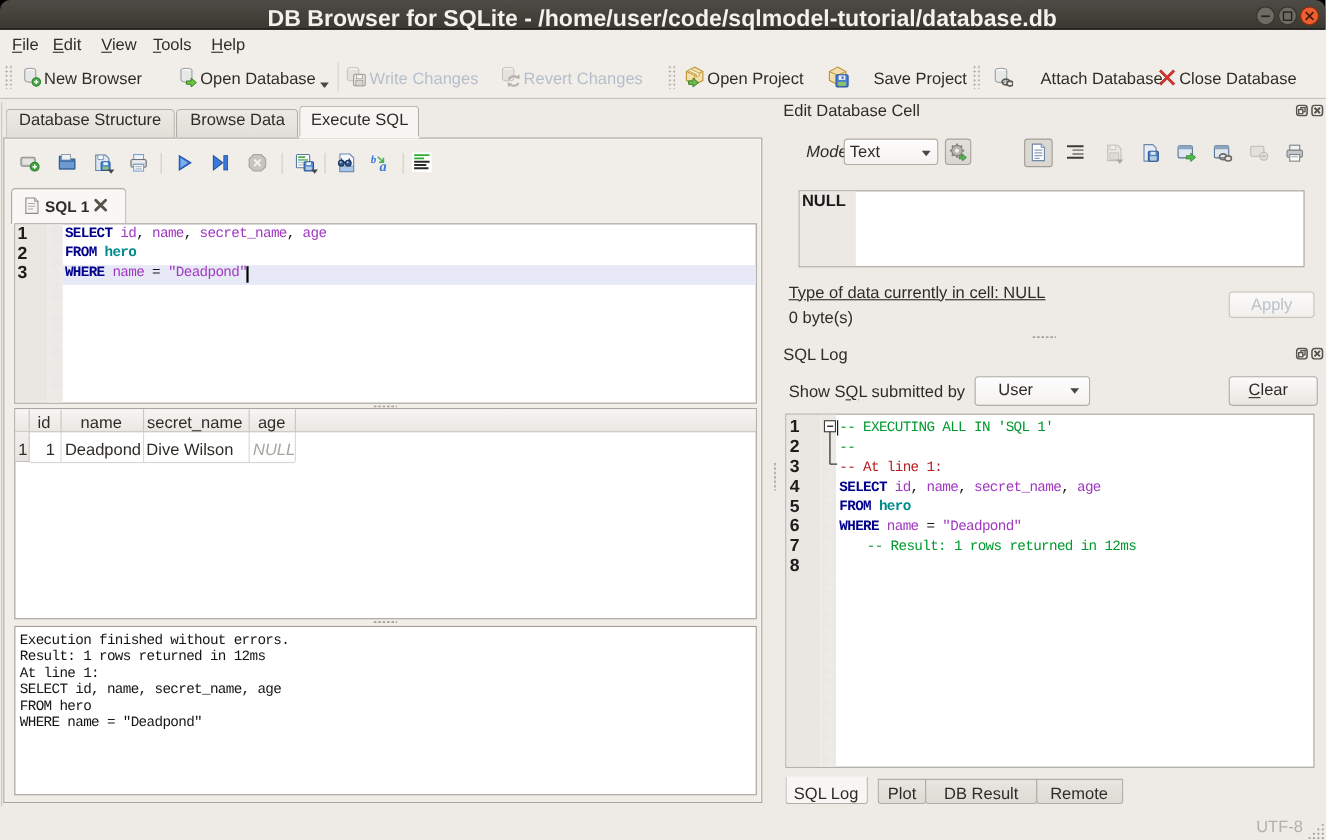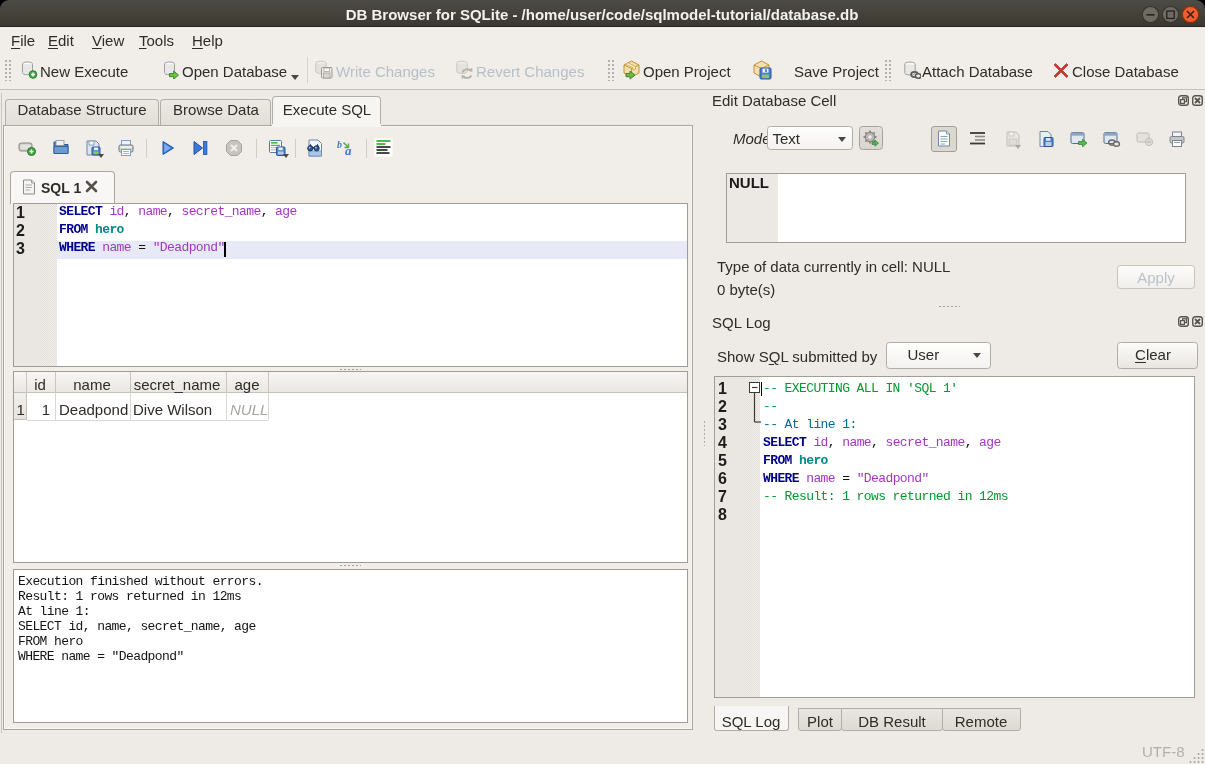--- a/index.html
+++ b/index.html
@@ -16,21 +16,21 @@
   background-position:0 0,1px 1px; background-size:2px 2px; }
 .dots6 { width:22px; height:3px; background-image:radial-gradient(circle, #a5a19a 1px, transparent 1.1px); background-size:4px 3px; }
 u { text-decoration:underline; text-underline-offset:2px; }
 </style>
 </head>
 <body>
 
 <div class="abs" style="left:0;top:0;width:1205px;height:27px;background:#000;"></div>
 <div class="abs" style="left:0;top:0;width:1205px;height:27px;background:linear-gradient(#4d4b46,#434139 55%,#3a3832);border-radius:9px 9px 0 0;border-bottom:1px solid #262521;"></div>
 <div class="abs" style="left:0;top:28px;width:1205px;height:1px;background:#fcfbf9;"></div>
-<div class="abs" style="left:602px;top:6px;transform:translateX(-50%);font-size:15px;font-weight:bold;color:#f3f1ee;white-space:nowrap;">DB Browser for SQLite - /home/user/code/sqlmodel-tutorial/database.db</div>
+<div class="abs" style="left:602px;top:6px;transform:translateX(-50%);font-size:21px;font-weight:bold;color:#f3f1ee;white-space:nowrap;">DB Browser for SQLite - /home/user/code/sqlmodel-tutorial/database.db</div>
 <svg class="abs" style="left:1141px;top:5px;" width="60" height="19" viewBox="0 0 60 19">
   <circle cx="9.5" cy="9.5" r="8.2" fill="#6e6b64" stroke="#37352f" stroke-width="1.2"></circle>
   <rect x="5.5" y="9" width="8" height="1.6" fill="#26241f"></rect>
   <circle cx="29.5" cy="9.5" r="8.2" fill="#6e6b64" stroke="#37352f" stroke-width="1.2"></circle>
   <rect x="25.8" y="6" width="7.4" height="7.4" fill="none" stroke="#26241f" stroke-width="1.3"></rect>
   <circle cx="49.5" cy="9.5" r="8.2" fill="#ef5e30" stroke="#82310f" stroke-width="1.2"></circle>
   <path d="M46 6 L53 13 M53 6 L46 13" stroke="#44200b" stroke-width="1.6" fill="none"></path>
 </svg>
 
 <div class="abs" style="left:0;top:28px;width:1205px;height:21px;background:#f1eeea;"></div>
@@ -43,21 +43,21 @@
 <div class="abs" style="left:0;top:49px;width:1205px;height:41px;background:#f1eeea;border-bottom:1px solid #c6c2bb;"></div>
 
 <div class="abs" style="left:4px;top:59px;width:7px;height:22px;background-image:radial-gradient(circle,#b5b1aa 1px,transparent 1.1px);background-size:4px 4px;"></div>
 
 <svg class="abs" style="left:21px;top:61px;" width="17" height="18" viewBox="0 0 17 18">
   <ellipse cx="6.5" cy="3.2" rx="5" ry="2.2" fill="#fafaf9" stroke="#9aa0a6" stroke-width="1"></ellipse>
   <path d="M1.5 3.2 v8.3 a5 2.2 0 0 0 10 0 v-8.3" fill="#e8e8e6" stroke="#9aa0a6" stroke-width="1"></path>
   <circle cx="12" cy="13.5" r="3.8" fill="#45ab45" stroke="#2c7d2c"></circle>
   <path d="M12 11.6 v3.8 M10.1 13.5 h3.8" stroke="#fff" stroke-width="1.3"></path>
 </svg>
-<div class="abs ui" style="left:40px;top:64px;">New Execute</div>
+<div class="abs ui" style="left:40px;top:64px;">New Browser</div>
 
 <svg class="abs" style="left:163px;top:61px;" width="17" height="18" viewBox="0 0 17 18">
   <ellipse cx="6.5" cy="3.2" rx="5" ry="2.2" fill="#fafaf9" stroke="#9aa0a6" stroke-width="1"></ellipse>
   <path d="M1.5 3.2 v8.3 a5 2.2 0 0 0 10 0 v-8.3" fill="#e8e8e6" stroke="#9aa0a6" stroke-width="1"></path>
   <path d="M6.5 12.6 h4.2 v-2.6 l4.8 4.1 -4.8 4.1 v-2.6 H6.5 z" fill="#6fc33f" stroke="#338022" stroke-width="0.9"></path>
 </svg>
 <div class="abs ui" style="left:182px;top:64px;">Open Database</div>
 <div class="abs" style="left:291px;top:75px;width:0;height:0;border-left:4.5px solid transparent;border-right:4.5px solid transparent;border-top:5.5px solid #4a4742;"></div>
 <div class="abs" style="left:307px;top:57px;width:1px;height:26px;background:#d5d1cb;"></div>
 
@@ -97,21 +97,21 @@
 </svg>
 <div class="abs ui" style="left:794px;top:64px;">Save Project</div>
 <div class="abs" style="left:884px;top:59px;width:7px;height:22px;background-image:radial-gradient(circle,#b5b1aa 1px,transparent 1.1px);background-size:4px 4px;"></div>
 
 <svg class="abs" style="left:903px;top:61px;" width="18" height="18" viewBox="0 0 18 18">
   <ellipse cx="7" cy="3.4" rx="5.2" ry="2.3" fill="#fafaf9" stroke="#9aa0a6" stroke-width="1"></ellipse>
   <path d="M1.8 3.4 v8.3 a5.2 2.3 0 0 0 10.4 0 v-8.3" fill="#e8e8e6" stroke="#9aa0a6" stroke-width="1"></path>
   <ellipse cx="11.5" cy="13.5" rx="3.4" ry="2.6" fill="none" stroke="#5f5b55" stroke-width="1.7"></ellipse>
   <ellipse cx="15.2" cy="15" rx="2.8" ry="2.2" fill="#eceae6" stroke="#5f5b55" stroke-width="1.6"></ellipse>
 </svg>
-<div class="abs ui" style="left:922px;top:64px;">Attach Database</div>
+<div class="abs ui" style="left:946px;top:64px;">Attach Database</div>
 
 <svg class="abs" style="left:1053px;top:62px;" width="16" height="16" viewBox="0 0 16 16">
   <path d="M2.5 1.5 L8 7 L13.5 1.5 L15 3 L9.5 8.5 L15 14 L13.5 15.5 L8 10 L2.5 15.5 L1 14 L6.5 8.5 L1 3 Z" fill="#d0342c" stroke="#a02520" stroke-width="0.6"></path>
 </svg>
 <div class="abs ui" style="left:1072px;top:64px;">Close Database</div>
 
 <div class="abs" style="left:5px;top:99px;width:154px;height:26px;background:linear-gradient(#ece9e4,#e2ded8);border:1px solid #b2aea7;border-bottom:none;border-radius:4px 4px 0 0;"></div>
 <div class="abs ui" style="left:82px;top:101.5px;transform:translateX(-50%);">Database Structure</div>
 <div class="abs" style="left:160px;top:99px;width:111px;height:26px;background:linear-gradient(#ece9e4,#e2ded8);border:1px solid #b2aea7;border-bottom:none;border-radius:4px 4px 0 0;"></div>
 <div class="abs ui" style="left:216px;top:101.5px;transform:translateX(-50%);">Browse Data</div>
@@ -352,21 +352,21 @@
   <rect x="4.5" y="2" width="9" height="5" fill="#f2f3f4" stroke="#7e8389"></rect>
   <rect x="2" y="6.5" width="14" height="6.5" rx="1.5" fill="#c3c6ca" stroke="#7e8389"></rect>
   <rect x="4.5" y="10.5" width="9" height="6" fill="#fdfdfd" stroke="#7e8389"></rect>
   <line x1="6" y1="12.5" x2="12" y2="12.5" stroke="#9aa0a6"></line>
 </svg>
 
 <div class="abs" style="left:726px;top:173px;width:460px;height:70px;background:#ffffff;border:1px solid #a29e97;"></div>
 <div class="abs" style="left:727px;top:174px;width:51px;height:68px;background:#ece8e3;"></div>
 <div class="abs ui15" style="left:729px;top:175px;font-weight:bold;color:#1a1a1a;">NULL</div>
 
-<div class="abs ui15" style="left:717px;top:258.5px;">Type of data currently in cell: NULL</div>
+<div class="abs ui15" style="left:717px;top:258.5px;text-decoration:underline;">Type of data currently in cell: NULL</div>
 <div class="abs ui15" style="left:717px;top:281.5px;">0 byte(s)</div>
 <div class="abs" style="left:1116.5px;top:265px;width:78.5px;height:24px;background:linear-gradient(#fcfbfa,#f1efeb);border:1px solid #c8c4bd;border-radius:3.5px;"></div>
 <div class="abs ui15" style="left:1156px;top:269.8px;transform:translateX(-50%);color:#bac2c9;">Apply</div>
 
 <div class="abs dots6" style="left:938px;top:305px;"></div>
 
 <div class="abs ui15" style="left:712px;top:315px;">SQL Log</div>
 <svg class="abs" style="left:1177.5px;top:316px;" width="26" height="11" viewBox="0 0 26 11">
   <rect x="0.7" y="0.7" width="9.6" height="9.6" rx="2.6" fill="none" stroke="#57544d" stroke-width="1.4"></rect>
   <rect x="4.6" y="2.8" width="3.8" height="3.8" fill="none" stroke="#57544d" stroke-width="1.2"></rect>
@@ -388,25 +388,25 @@
 <div class="abs lnum" style="left:718px;top:379.5px;line-height:18.05px;">1
 2
 3
 4
 5
 6
 7
 8</div>
 <div class="abs mono" style="left:763px;top:379.5px;line-height:18.05px;color:#111;"><span style="color:#009a2e;">-- EXECUTING ALL IN 'SQL 1'</span>
 <span style="color:#009a2e;">--</span>
-<span style="color:#0369a1;">-- At line 1:</span>
+<span style="color:#b91c1c;">-- At line 1:</span>
 <span style="color:#00008b;font-weight:bold;">SELECT</span> <span style="color:#a038c0;">id</span>, <span style="color:#a038c0;">name</span>, <span style="color:#a038c0;">secret_name</span>, <span style="color:#a038c0;">age</span>
 <span style="color:#00008b;font-weight:bold;">FROM</span> <span style="color:#008b8b;font-weight:bold;">hero</span>
 <span style="color:#00008b;font-weight:bold;">WHERE</span> <span style="color:#a038c0;">name</span> = <span style="color:#a038c0;">"Deadpond"</span>
-<span style="color:#009a2e;">-- Result: 1 rows returned in 12ms</span></div>
+<span style="color:#009a2e;margin-left:25px;">-- Result: 1 rows returned in 12ms</span></div>
 <div class="abs" style="left:760.5px;top:382px;width:1.3px;height:14px;background:#000;"></div>
 
 <svg class="abs" style="left:748px;top:381px;" width="16" height="46" viewBox="0 0 16 46">
   <rect x="1.5" y="1.5" width="10" height="10" fill="#fff" stroke="#3c3935"></rect>
   <line x1="4" y1="6.5" x2="9.5" y2="6.5" stroke="#3c3935" stroke-width="1.2"></line>
   <line x1="6.5" y1="11.5" x2="6.5" y2="41" stroke="#3c3935" stroke-width="1.2"></line>
   <line x1="6.5" y1="41" x2="13" y2="41" stroke="#3c3935" stroke-width="1.2"></line>
 </svg>
 
 <div class="abs" style="left:798px;top:707.5px;width:44px;height:23px;background:linear-gradient(#e9e6e1,#dedad4);border:1px solid #b2aea7;border-radius:0 0 3px 3px;"></div>

